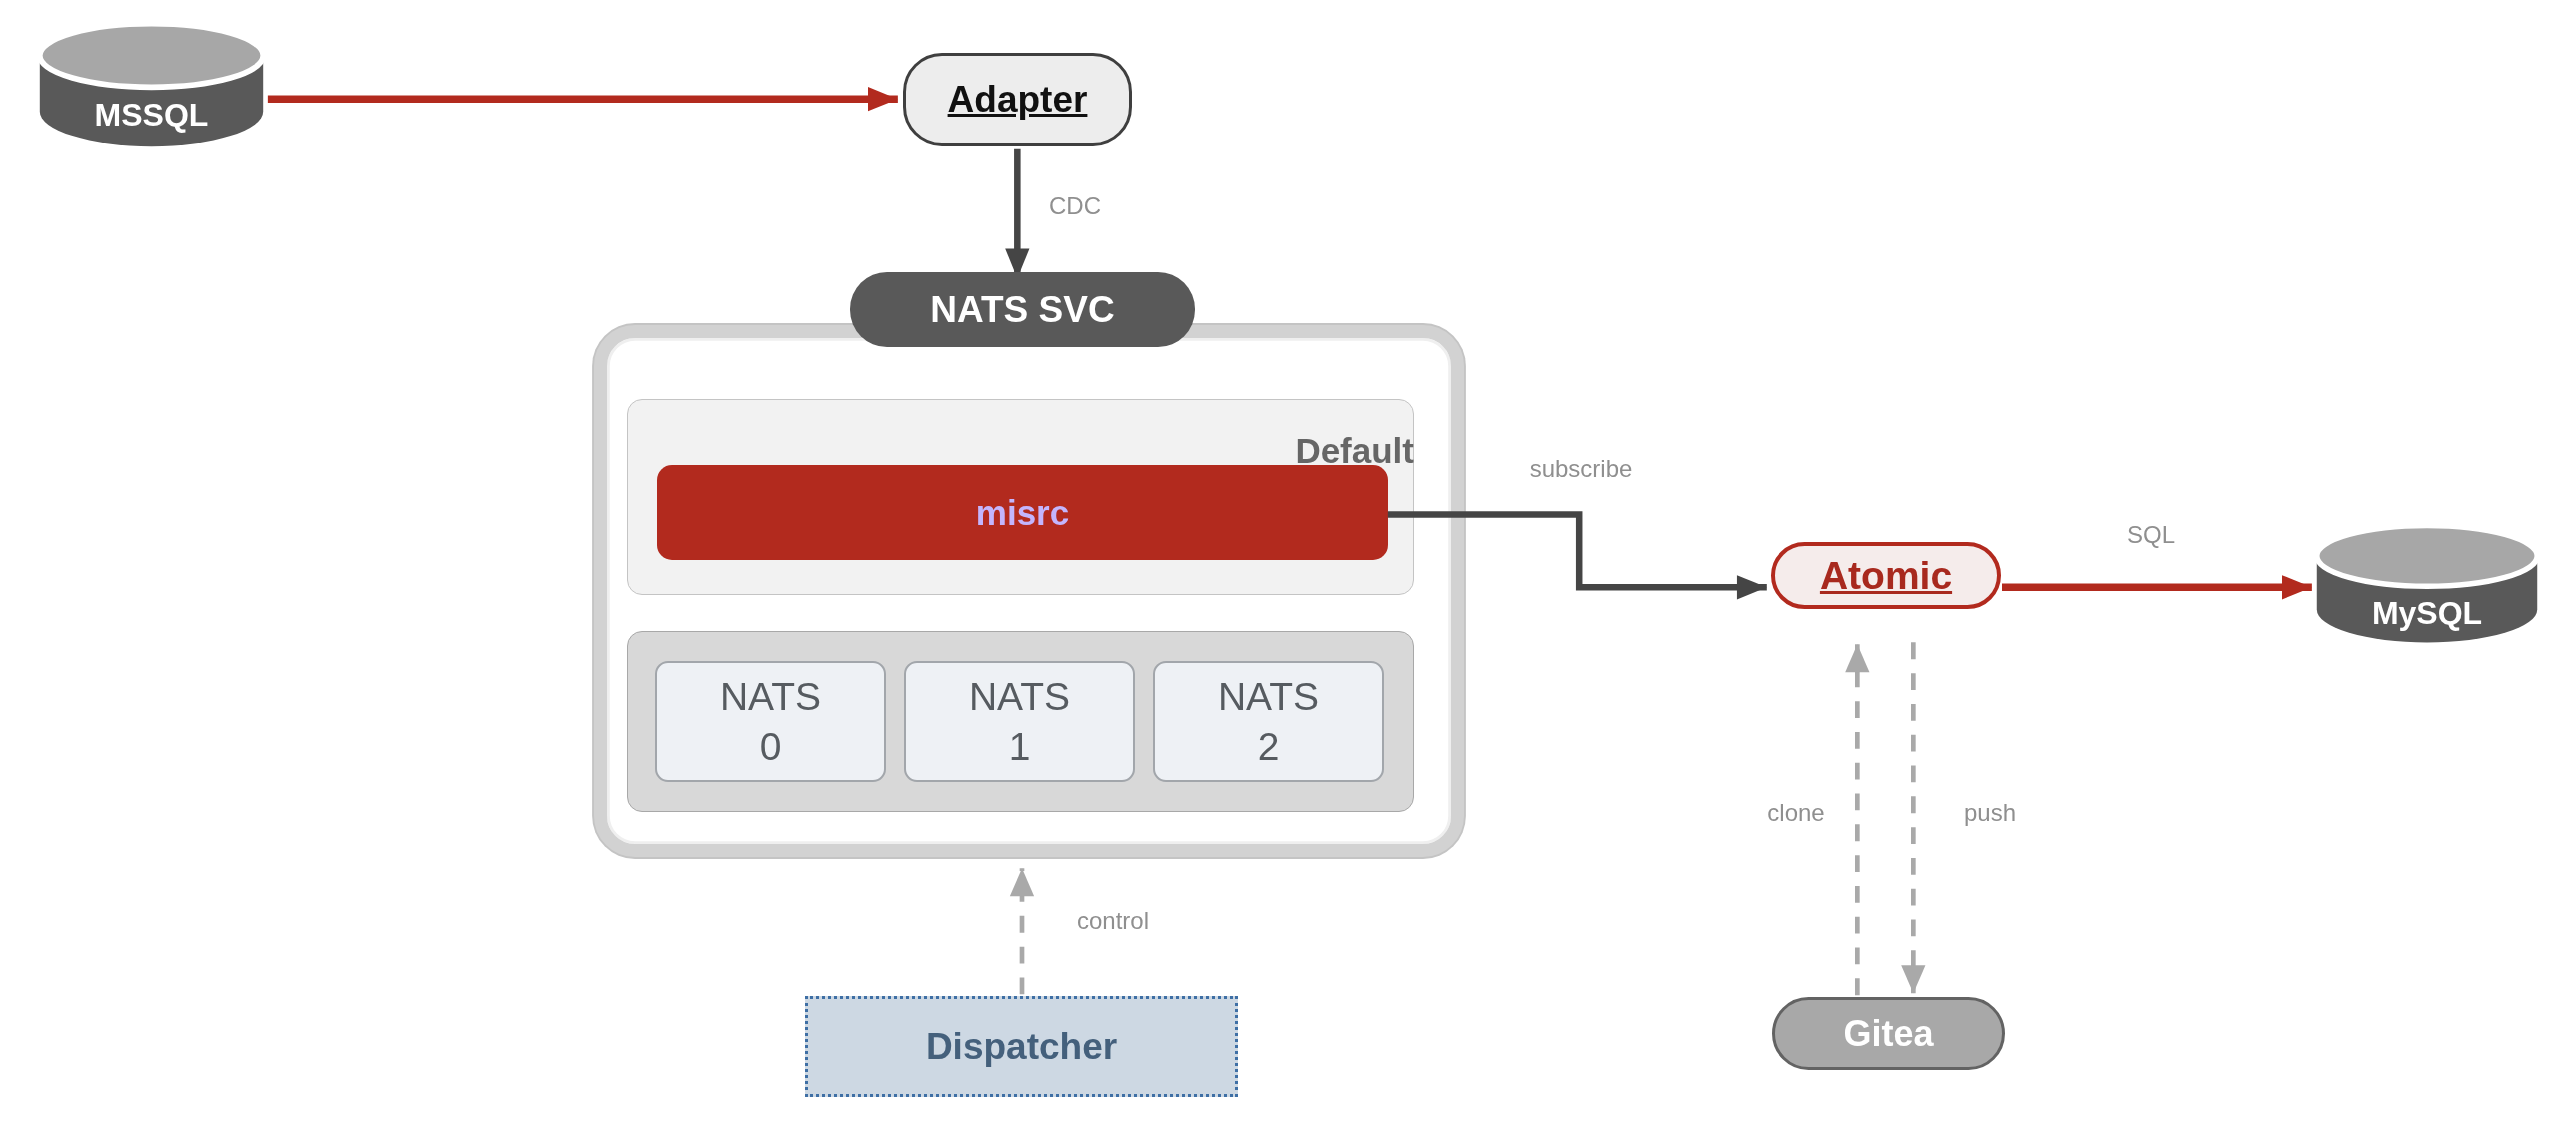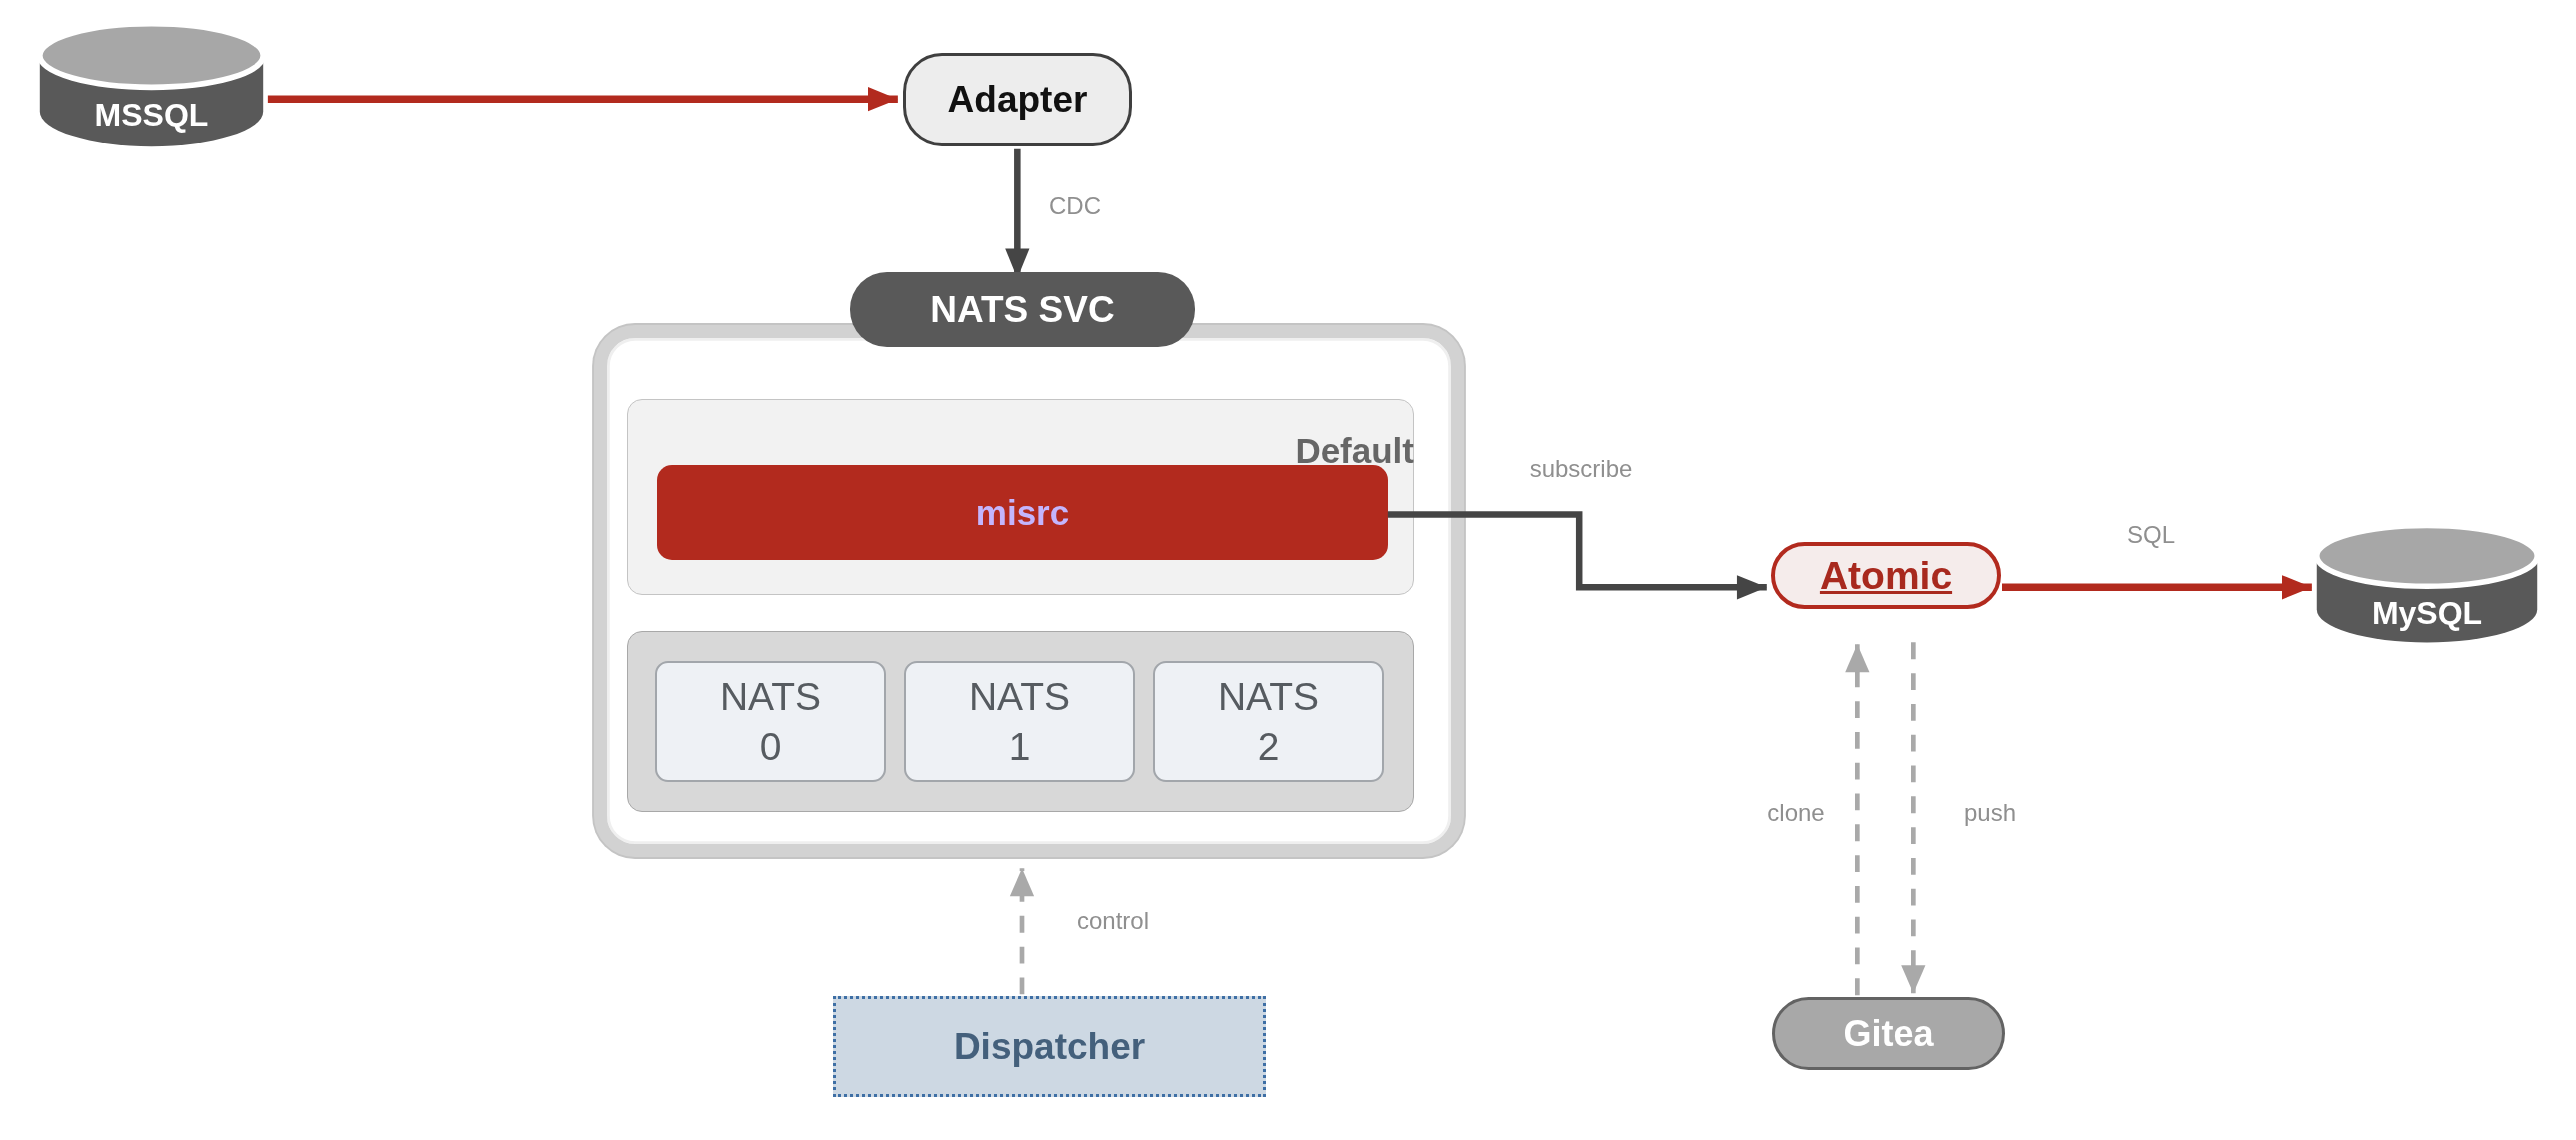--- a/index.html
+++ b/index.html
@@ -7,21 +7,21 @@
     position:relative; width:2576px; height:1141px; background:#ffffff;
     font-family:"Liberation Sans", sans-serif; overflow:hidden;
   }
   .abs{position:absolute; box-sizing:border-box;}
   .node{display:flex; align-items:center; justify-content:center; text-align:center;}
 
   
   .adapter{
     left:903px; top:53px; width:229px; height:93px; z-index:5;
     background:var(--node-light,#ededed); border:3.7px solid var(--ink-dark,#3f3f3f);
-    border-radius:39px; color:#111; font-size:37px; font-weight:bold;
+    border-radius:39px; color:#111; font-size:37px; font-weight:bold;text-decoration:underline;
   }
   .nats-svc{
     left:850px; top:272px; width:345px; height:75px; z-index:5;
     background:var(--gray-dark,#595959); color:#fff; border-radius:37px;
     font-size:37px; font-weight:bold;
   }
   .container-box{
     left:594px; top:325px; width:870px; height:532px; z-index:1;
     background:#ffffff; border:13px solid var(--container-border,#d2d2d2); border-radius:41px;
     box-shadow:0 0 0 1.9px #c4c4c4, inset 0 0 0 2.8px #efefef;
@@ -55,21 +55,21 @@
     border-radius:45px; color:var(--red-text,#a8291e); font-size:39px; font-weight:bold;text-decoration:underline;
   }
   .gitea{
     left:1772px; top:997px; width:233px; height:73px; z-index:5;
     background:var(--gitea-fill,#a8a8a8); border:3.7px solid #636363; border-radius:47px;
     color:#ffffff; font-size:36px; font-weight:bold;
   }
   .dispatcher{
     left:805px; top:996px; width:433px; height:101px; z-index:5;
     background:var(--dispatcher-fill,#cdd8e3); border:3.7px dotted var(--dispatcher-border,#3e6fa5);
-    color:var(--dispatcher-text,#44607c); font-size:37px; font-weight:bold;margin-left:28px;
+    color:var(--dispatcher-text,#44607c); font-size:37px; font-weight:bold;
   }
 
   
   .cyl{z-index:5;}
   .cyl svg{position:absolute; left:0; top:0; width:100%; height:100%;}
   .cyl .cyl-label{
     position:absolute; left:0; right:0; top:73%; transform:translateY(-50%);
     text-align:center; color:#ffffff; font-size:32px; font-weight:bold; z-index:2;
   }
   .mssql{left:37px; top:21px; width:229px; height:129px;}

